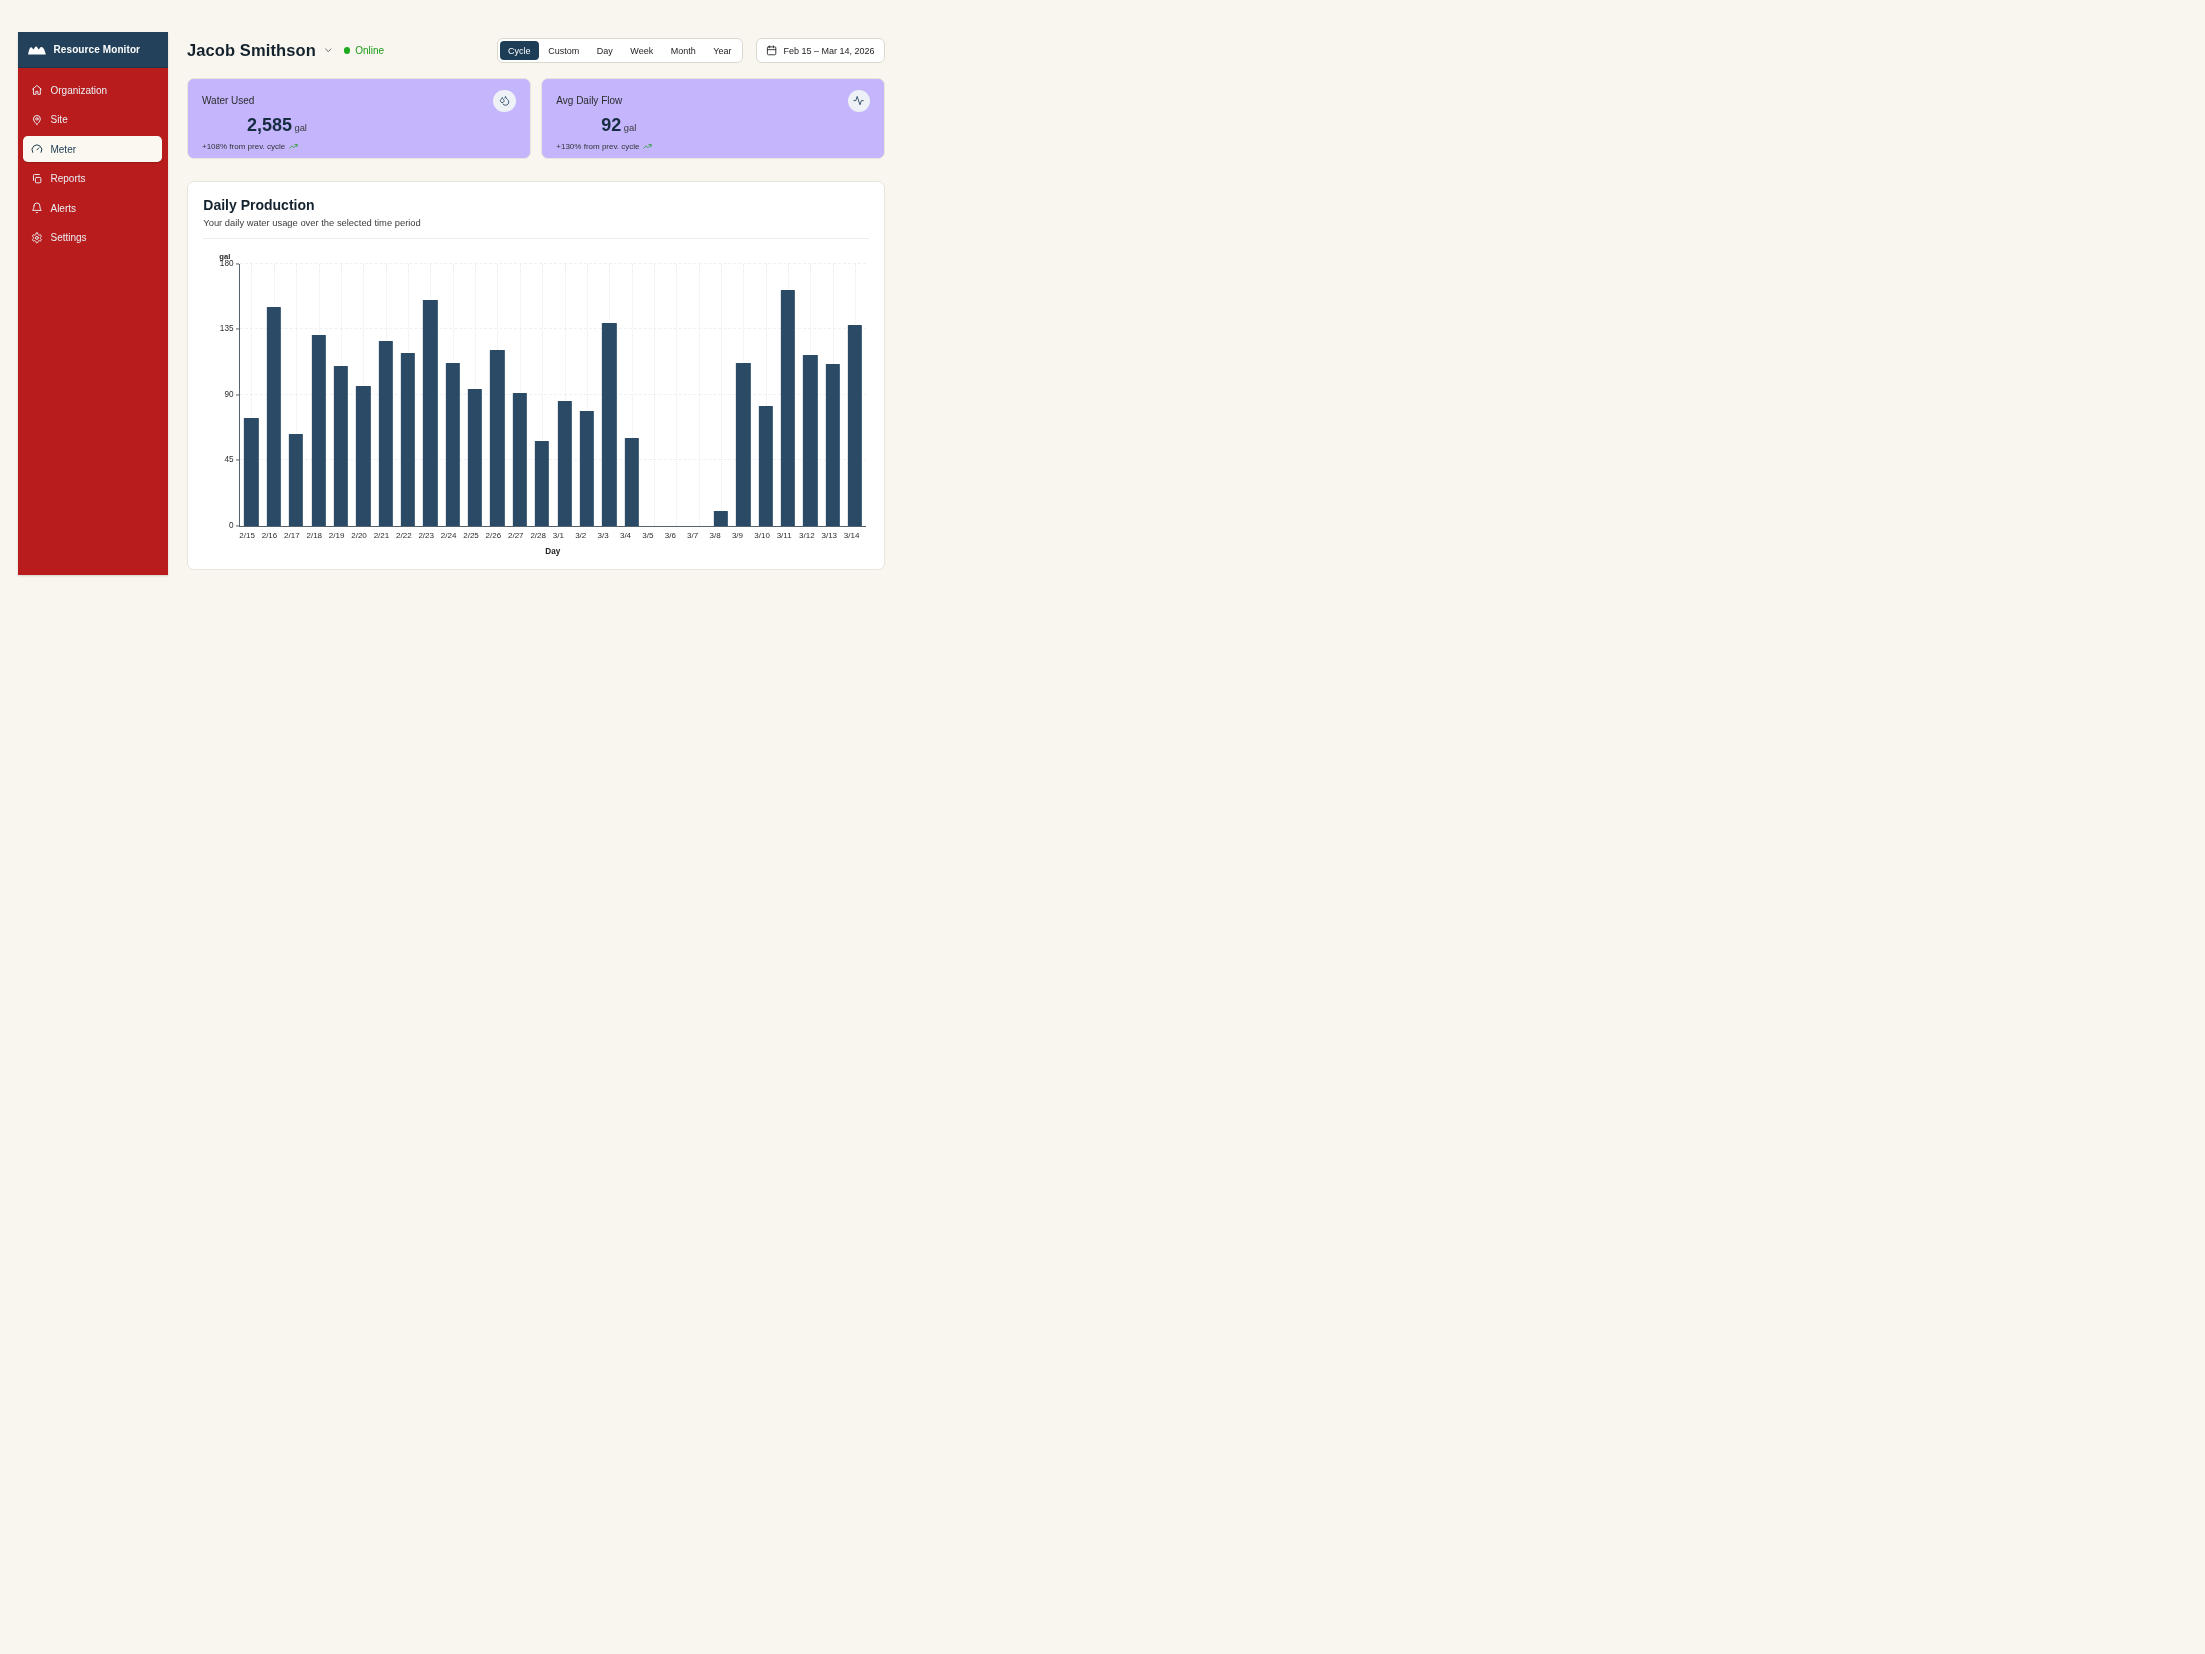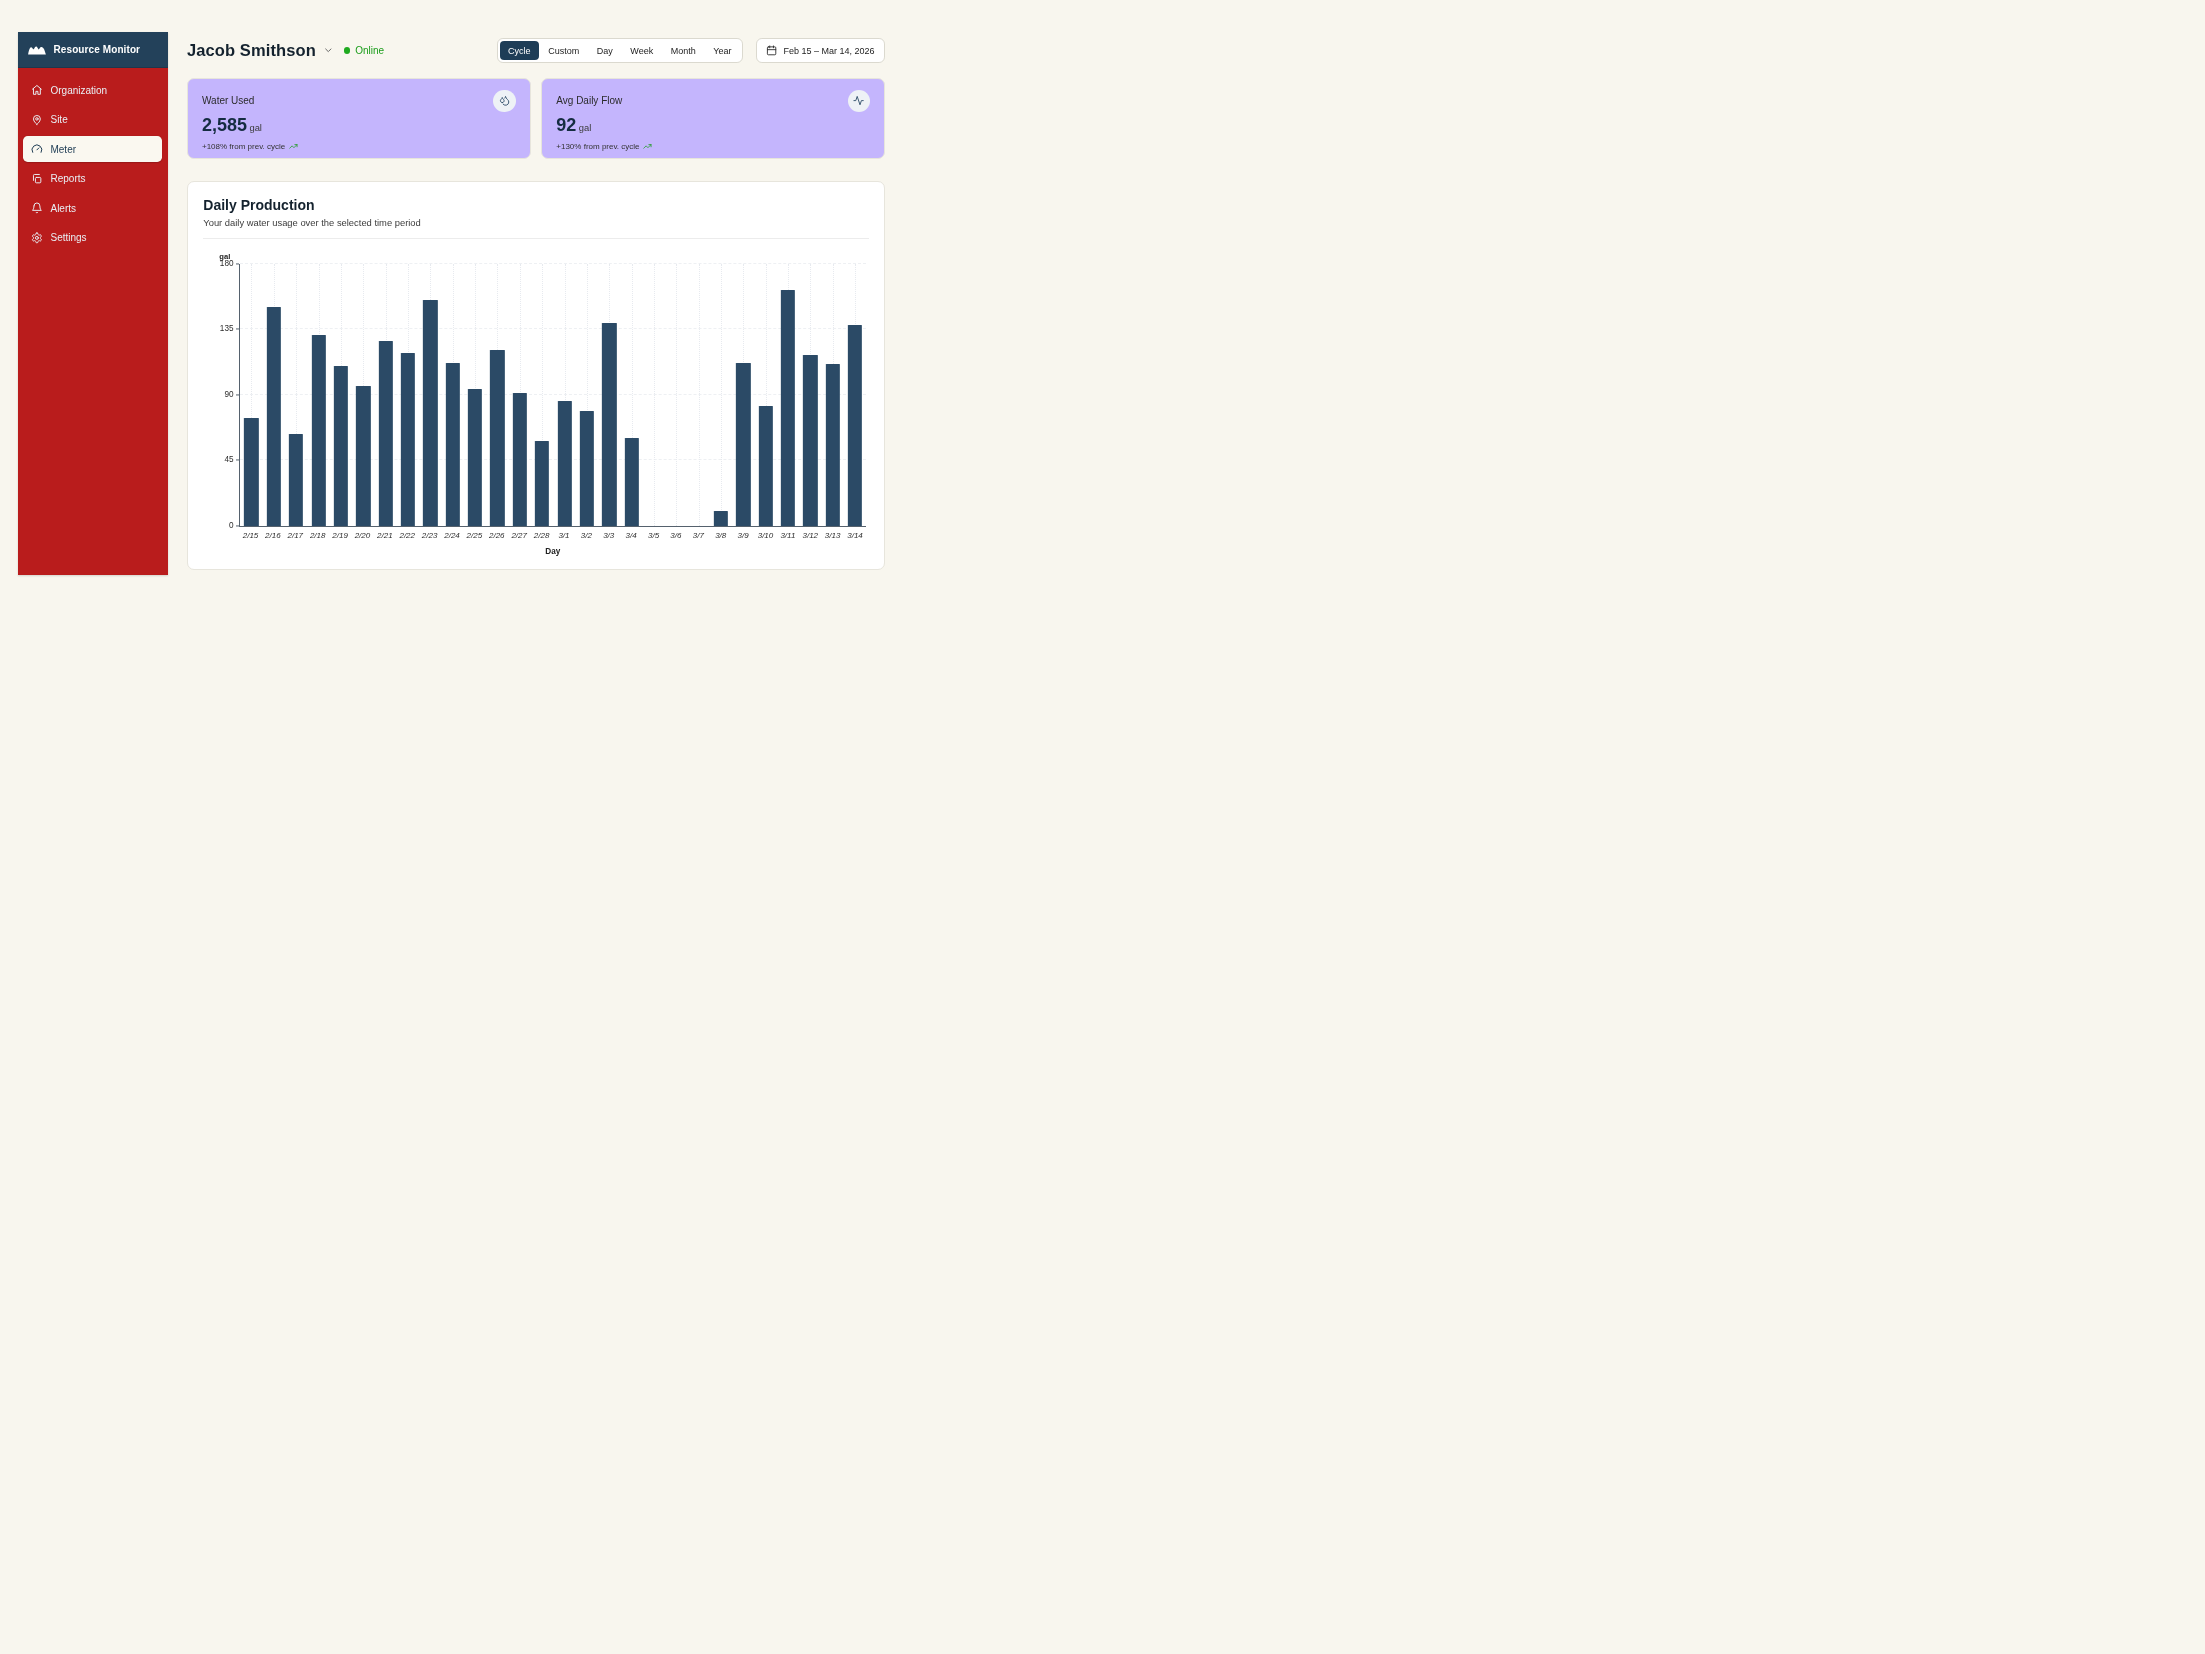--- a/index.html
+++ b/index.html
@@ -39,21 +39,21 @@
               font-family:inherit; }
 
   
   .cards { position:absolute; left:187px; right:18px; top:78px; display:flex; gap:10.6px; }
   .card { flex:1; background:#c4b5fd; border:0.6px solid #e7e5dc; border-radius:7px; height:81px;
           padding:10.6px 14px 9.4px; position:relative; }
   .card-head { display:flex; align-items:center; justify-content:space-between; }
   .card-title { font-size:10px; color:#2b2b2b; }
   .icon-circle { width:22.3px; height:22.3px; border-radius:50%; background:#eef2f6;
                  display:flex; align-items:center; justify-content:center; color:#31506b; }
-  .card-value { margin-top:3.5px; font-size:18px; font-weight:bold; color:#152c41; }
+  .card-value { margin-top:3.5px; font-size:18px; font-weight:bold; color:#152c41;margin-left:45px; }
   .card-unit { font-size:9.4px; font-weight:normal; color:#3a3a3a; margin-left:2.4px; }
   .card-delta { margin-top:5.3px; font-size:8px; color:#333; display:flex; align-items:center; gap:3.5px; }
   .trend { color:#1a9c1a; display:inline-flex; }
 
   
   .panel { position:absolute; left:187px; right:18px; top:181px; height:389px;
            background:#fff; border:0.6px solid #e7e5dc; border-radius:7px; padding:15.3px 15.3px 0; }
   .panel-title { font-size:14px; font-weight:bold; color:#14222e; }
   .panel-sub { margin-top:4.1px; font-size:9.4px; color:#3c3c3c; }
   .panel-divider { margin-top:9.4px; border:none; border-top:0.6px solid #ececec; }
@@ -64,21 +64,21 @@
   .ytick { position:absolute; left:-0.9px; transform:translateY(50%); display:flex; align-items:center; }
   .ytick .ylab { position:absolute; right:5.9px; width:26px; text-align:right; font-size:8.2px; color:#2c2c2c; }
   .ytick .tickmark { display:block; width:3.5px; height:0.9px; background:#55616d; margin-left:-3.5px; }
   .gridh { position:absolute; left:0; right:0; border-top:0.6px dashed #eef0f3; z-index:0; }
   .slots { position:absolute; inset:0; display:flex; z-index:1; }
   .slot { flex:1; position:relative; height:100%; }
   .gridv { position:absolute; left:50%; top:0; bottom:0; border-left:0.6px dotted #e7eaef; }
   .bar { position:absolute; bottom:0; left:50%; transform:translateX(-50%); width:64%;
          background:#2b4a66; border-radius:0.6px 0.6px 0 0; }
   .xlabels { display:flex; margin-top:4.7px; }
-  .xlabel { flex:1; text-align:center; font-size:8px; color:#2c2c2c;font-style:italic; }
+  .xlabel { flex:1; text-align:left; font-size:8px; color:#2c2c2c; }
   .axis-title-x { margin-top:7px; text-align:center; font-size:8.2px; font-weight:bold; color:#222; }
 
   svg { display:block; }
 </style>
 </head>
 <body>
 
 <div class="page">
 
   <aside class="sidebar">

